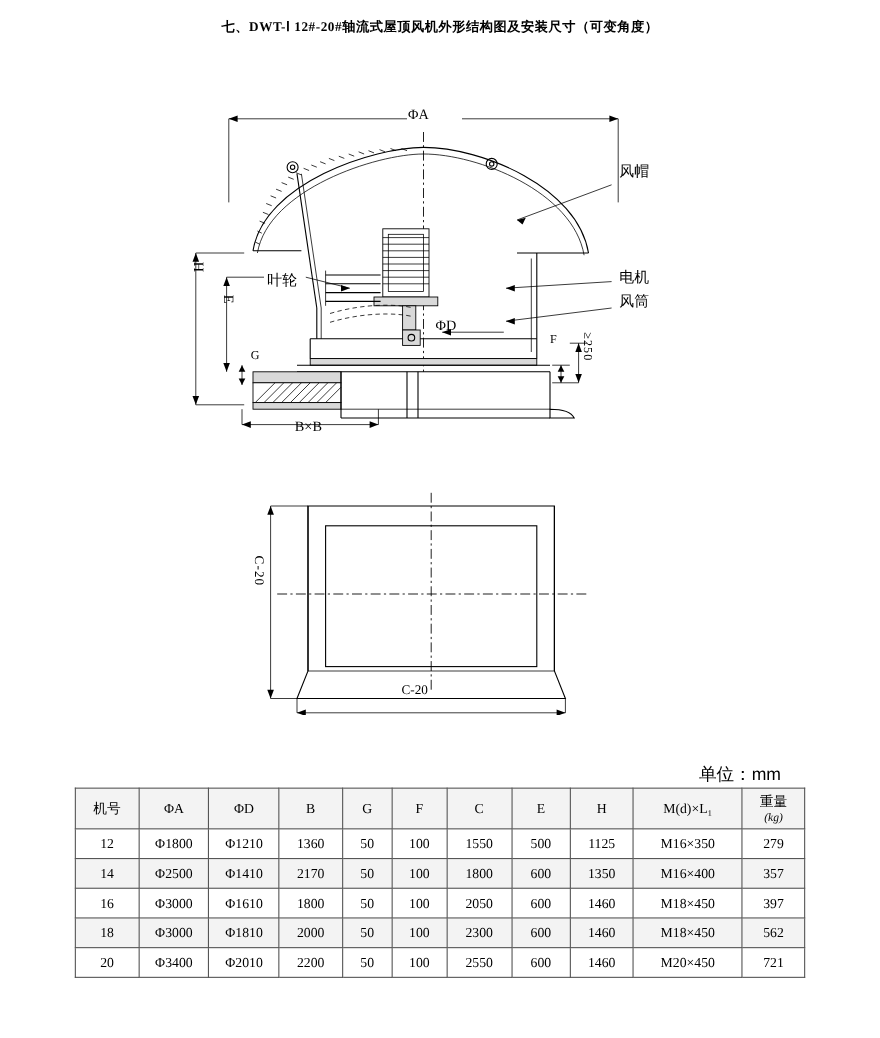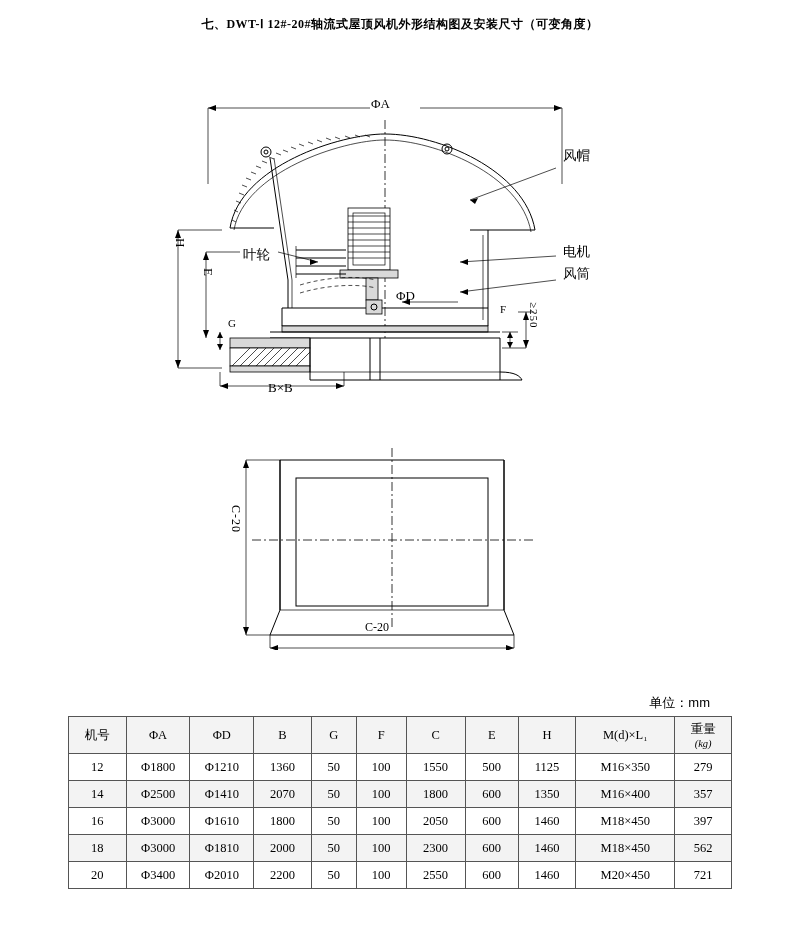--- a/index.html
+++ b/index.html
@@ -46,21 +46,21 @@
   }
   .vert {
     writing-mode: vertical-rl;
     text-orientation: mixed;
     letter-spacing: 1px;
   }
   .unit {
     position: absolute;
     right: 90px;
     top: 694px;
-    font-size: 13px;
+    font-size: 16px;
     font-family: "Liberation Sans", sans-serif;
   }
   
   .tbl-wrap {
     position: absolute;
     left: 68px;
     top: 716px;
     width: 664px;
   }
   table {
@@ -318,21 +318,21 @@
           <td>1550</td>
           <td>500</td>
           <td>1125</td>
           <td>M16×350</td>
           <td>279</td>
         </tr>
         <tr>
           <td>14</td>
           <td>Φ2500</td>
           <td>Φ1410</td>
-          <td>2070</td>
+          <td>2170</td>
           <td>50</td>
           <td>100</td>
           <td>1800</td>
           <td>600</td>
           <td>1350</td>
           <td>M16×400</td>
           <td>357</td>
         </tr>
         <tr>
           <td>16</td>

